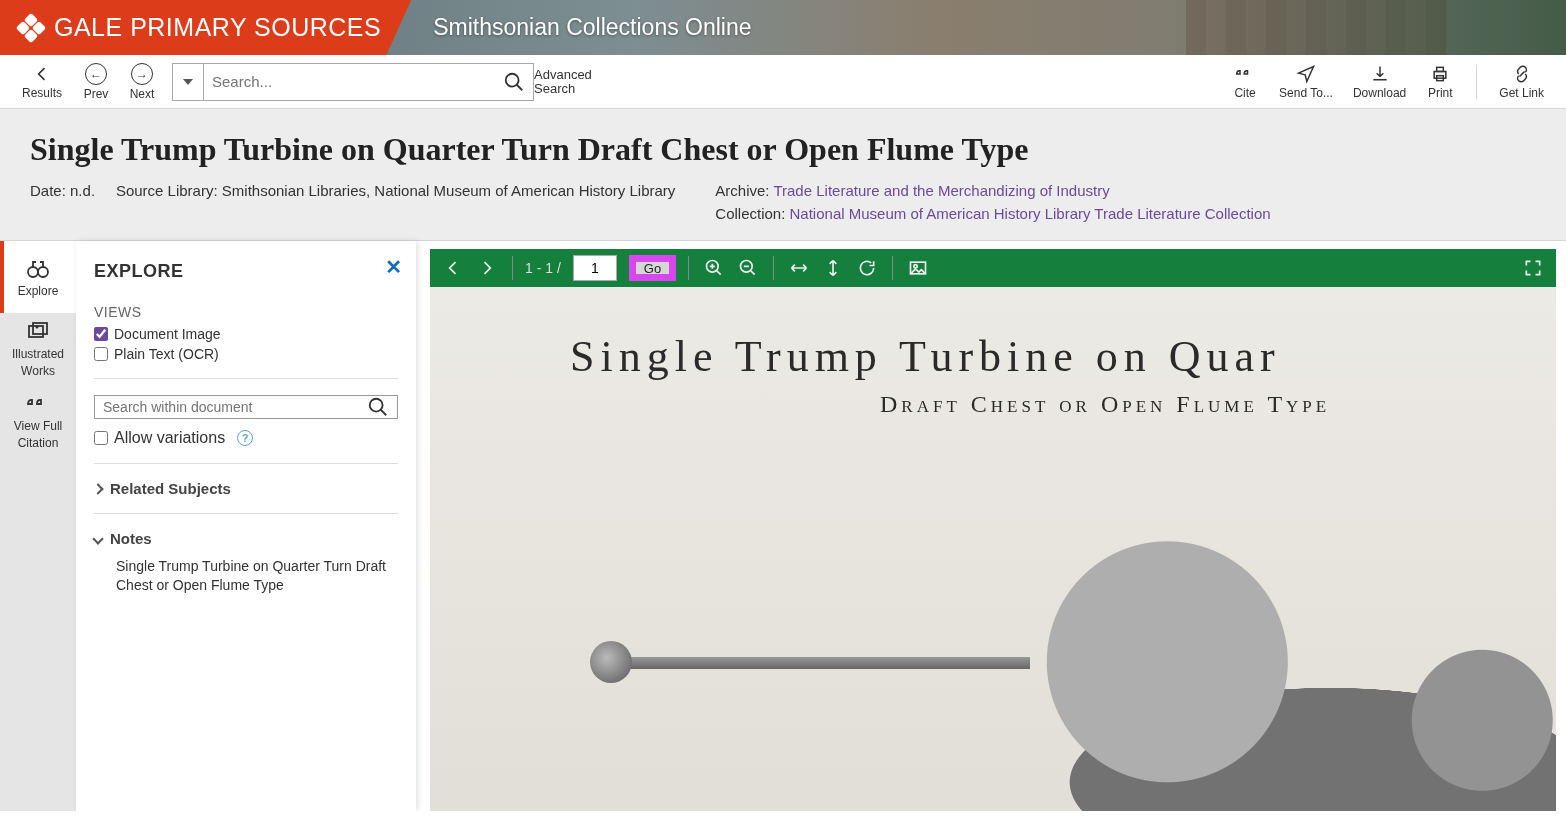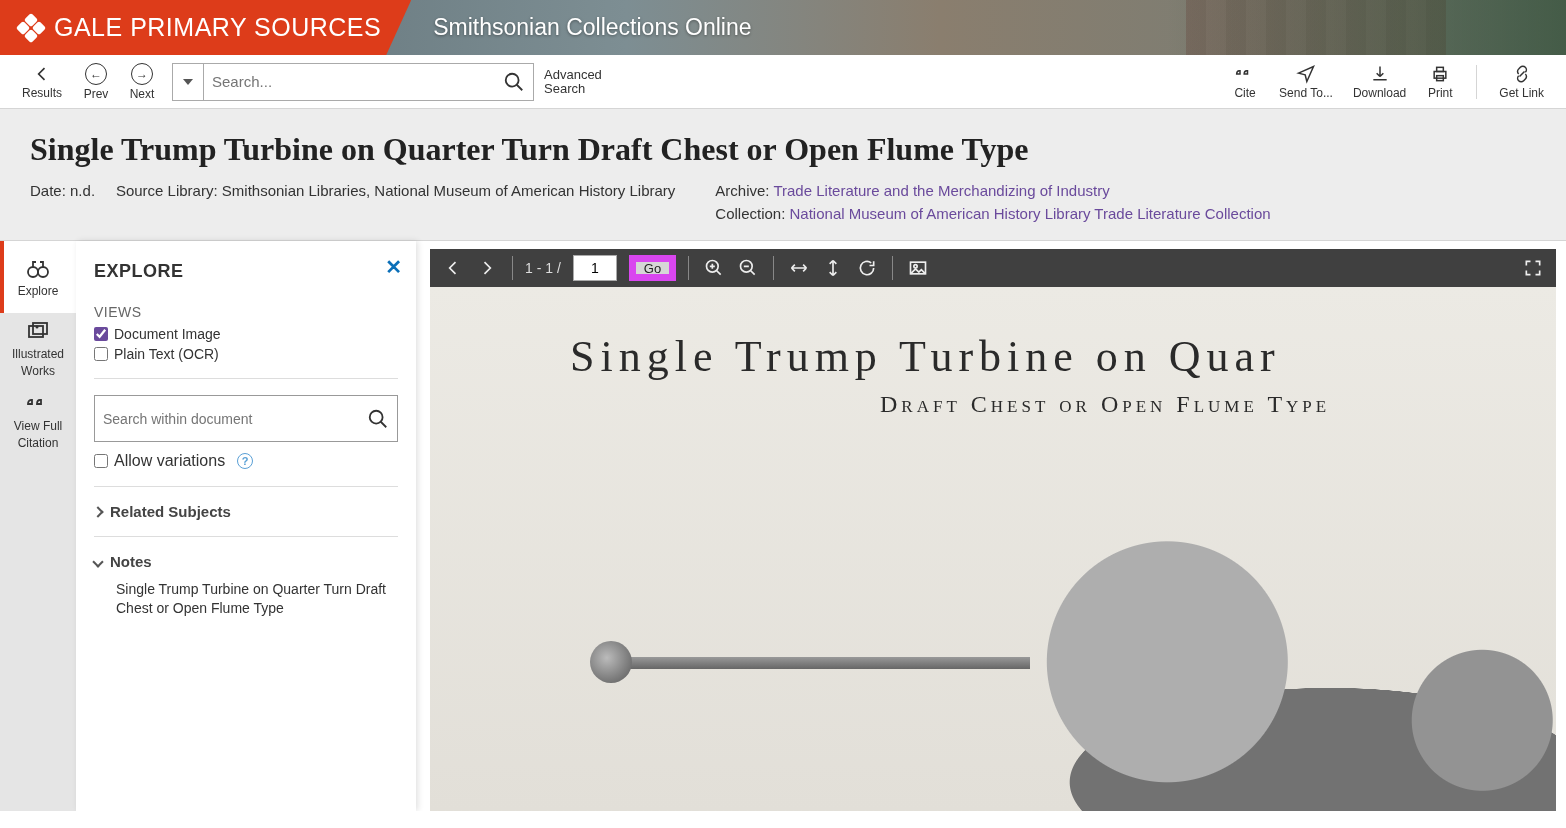--- a/index.html
+++ b/index.html
@@ -51,21 +51,21 @@
   }
   .tb-item { display:flex; flex-direction:column; align-items:center; justify-content:center; gap:2px; padding:0 8px; cursor:pointer; color:#333; font-size:12px; min-width:44px; }
   .tb-item svg, .tb-item .icon { width:20px; height:20px; }
   .tb-circle-btn { width:22px; height:22px; border:1.5px solid #333; border-radius:50%; display:flex; align-items:center; justify-content:center; font-size:12px; font-weight:bold; }
   .nav-group { display:flex; align-items:flex-end; gap:2px; }
   .search-wrap { display:flex; align-items:center; margin-left:4px; }
   .search-dd { width:32px; height:38px; border:1px solid #aaa; display:flex; align-items:center; justify-content:center; background:#fff; cursor:pointer; }
   .search-box { width:330px; height:38px; border:1px solid #aaa; border-left:none; display:flex; align-items:center; padding:0 8px; }
   .search-box input { flex:1; border:none; outline:none; font-size:15px; }
   .search-box .mag { width:22px; height:22px; }
-  .adv-search { font-size:13px; line-height:14px; margin-left:10px; cursor:pointer; }
+  .adv-search { font-size:13px; line-height:14px; cursor:pointer; }
   .toolbar-spacer { flex:1; }
   .tb-sep { width:1px; height:34px; background:#d5d5d5; margin:0 10px; }
 
   
   .meta {
     padding: 22px 30px 18px;
     background: #ededed;
     border-bottom: 1px solid #d5d5d5;
   }
   .meta h1 { font-family: Georgia, "Times New Roman", serif; font-weight:700; font-size:32px; color:#222; margin-bottom:14px; }
@@ -82,29 +82,29 @@
   .rail-item.active { background:#fff; box-shadow: inset 4px 0 0 #dd3c1a; }
   .rail-item svg { width:24px; height:24px; }
 
   .panel { width:340px; background:#fff; box-shadow:2px 0 6px rgba(0,0,0,.12); position:relative; padding:20px 18px; overflow-y:auto; }
   .panel-close { position:absolute; top:14px; right:14px; color:#0b6fb8; cursor:pointer; font-size:20px; font-weight:bold; }
   .panel h2 { font-size:18px; font-weight:600; letter-spacing:.5px; margin-bottom:22px; }
   .panel h3 { font-size:14px; font-weight:400; color:#666; letter-spacing:.5px; margin-bottom:6px; }
   .chk-row { display:flex; align-items:center; gap:6px; font-size:14px; margin-bottom:4px; }
   .chk-row input[type=checkbox] { width:14px; height:14px; accent-color:#6a4a9c; }
   .panel-hr { border:none; border-top:1px solid #ddd; margin:16px 0; }
-  .searchin { display:flex; align-items:center; border:1px solid #999; height:47px; padding:0 8px; }
+  .searchin { display:flex; align-items:center; border:1px solid #999; height:24px; padding:0 8px; }
   .searchin input { flex:1; border:none; outline:none; font-size:14px; }
   .help-q { width:16px; height:16px; border:1px solid #5aa0d6; color:#5aa0d6; border-radius:50%; display:inline-flex; align-items:center; justify-content:center; font-size:11px; font-weight:bold; margin-left:6px; }
   .section-head { display:flex; align-items:center; gap:8px; font-weight:700; font-size:15px; cursor:pointer; color:#444; }
   .notes-body { font-size:14px; padding:10px 0 0 22px; color:#333; line-height:1.35; }
 
   
   .viewer { flex:1; background:#e5e5e5; display:flex; flex-direction:column; margin:8px 10px 0 14px; }
-  .vbar { height:38px; background:#404040; display:flex; align-items:center; color:#eee; padding:0 10px; gap:8px; }
+  .vbar { height:38px; background:#15803d; display:flex; align-items:center; color:#eee; padding:0 10px; gap:8px; }
   .vbar .vsep { width:1px; height:24px; background:#888; margin:0 4px; }
   .vbar button, .vbar .vbtn { background:none; border:none; color:#eee; cursor:pointer; display:flex; align-items:center; justify-content:center; width:26px; height:26px; }
   .vbar svg { width:20px; height:20px; stroke:#eee; fill:none; stroke-width:2; }
   .vbar .page-range { color:#ddd; font-size:14px; }
   .vbar input.page-num { width:44px; height:26px; text-align:center; border:1px solid #aaa; font-size:14px; margin:0 4px; }
   .vbar button.go { background:#d6d6d6; color:#222; border:7px solid #d946ef; height:26px; padding:0 8px; width:auto; font-size:13px; }
   .vbar .vspacer { flex:1; }
 
   .doc { flex:1; background:linear-gradient(#eceae4, #e2dfd8); overflow:hidden; position:relative; font-family:"Times New Roman", serif; }
   .doc-title1 { position:absolute; top:44px; left:140px; right:-60px; white-space:nowrap; font-size:44px; letter-spacing:6px; color:#2a2a2a; font-weight:500; }

